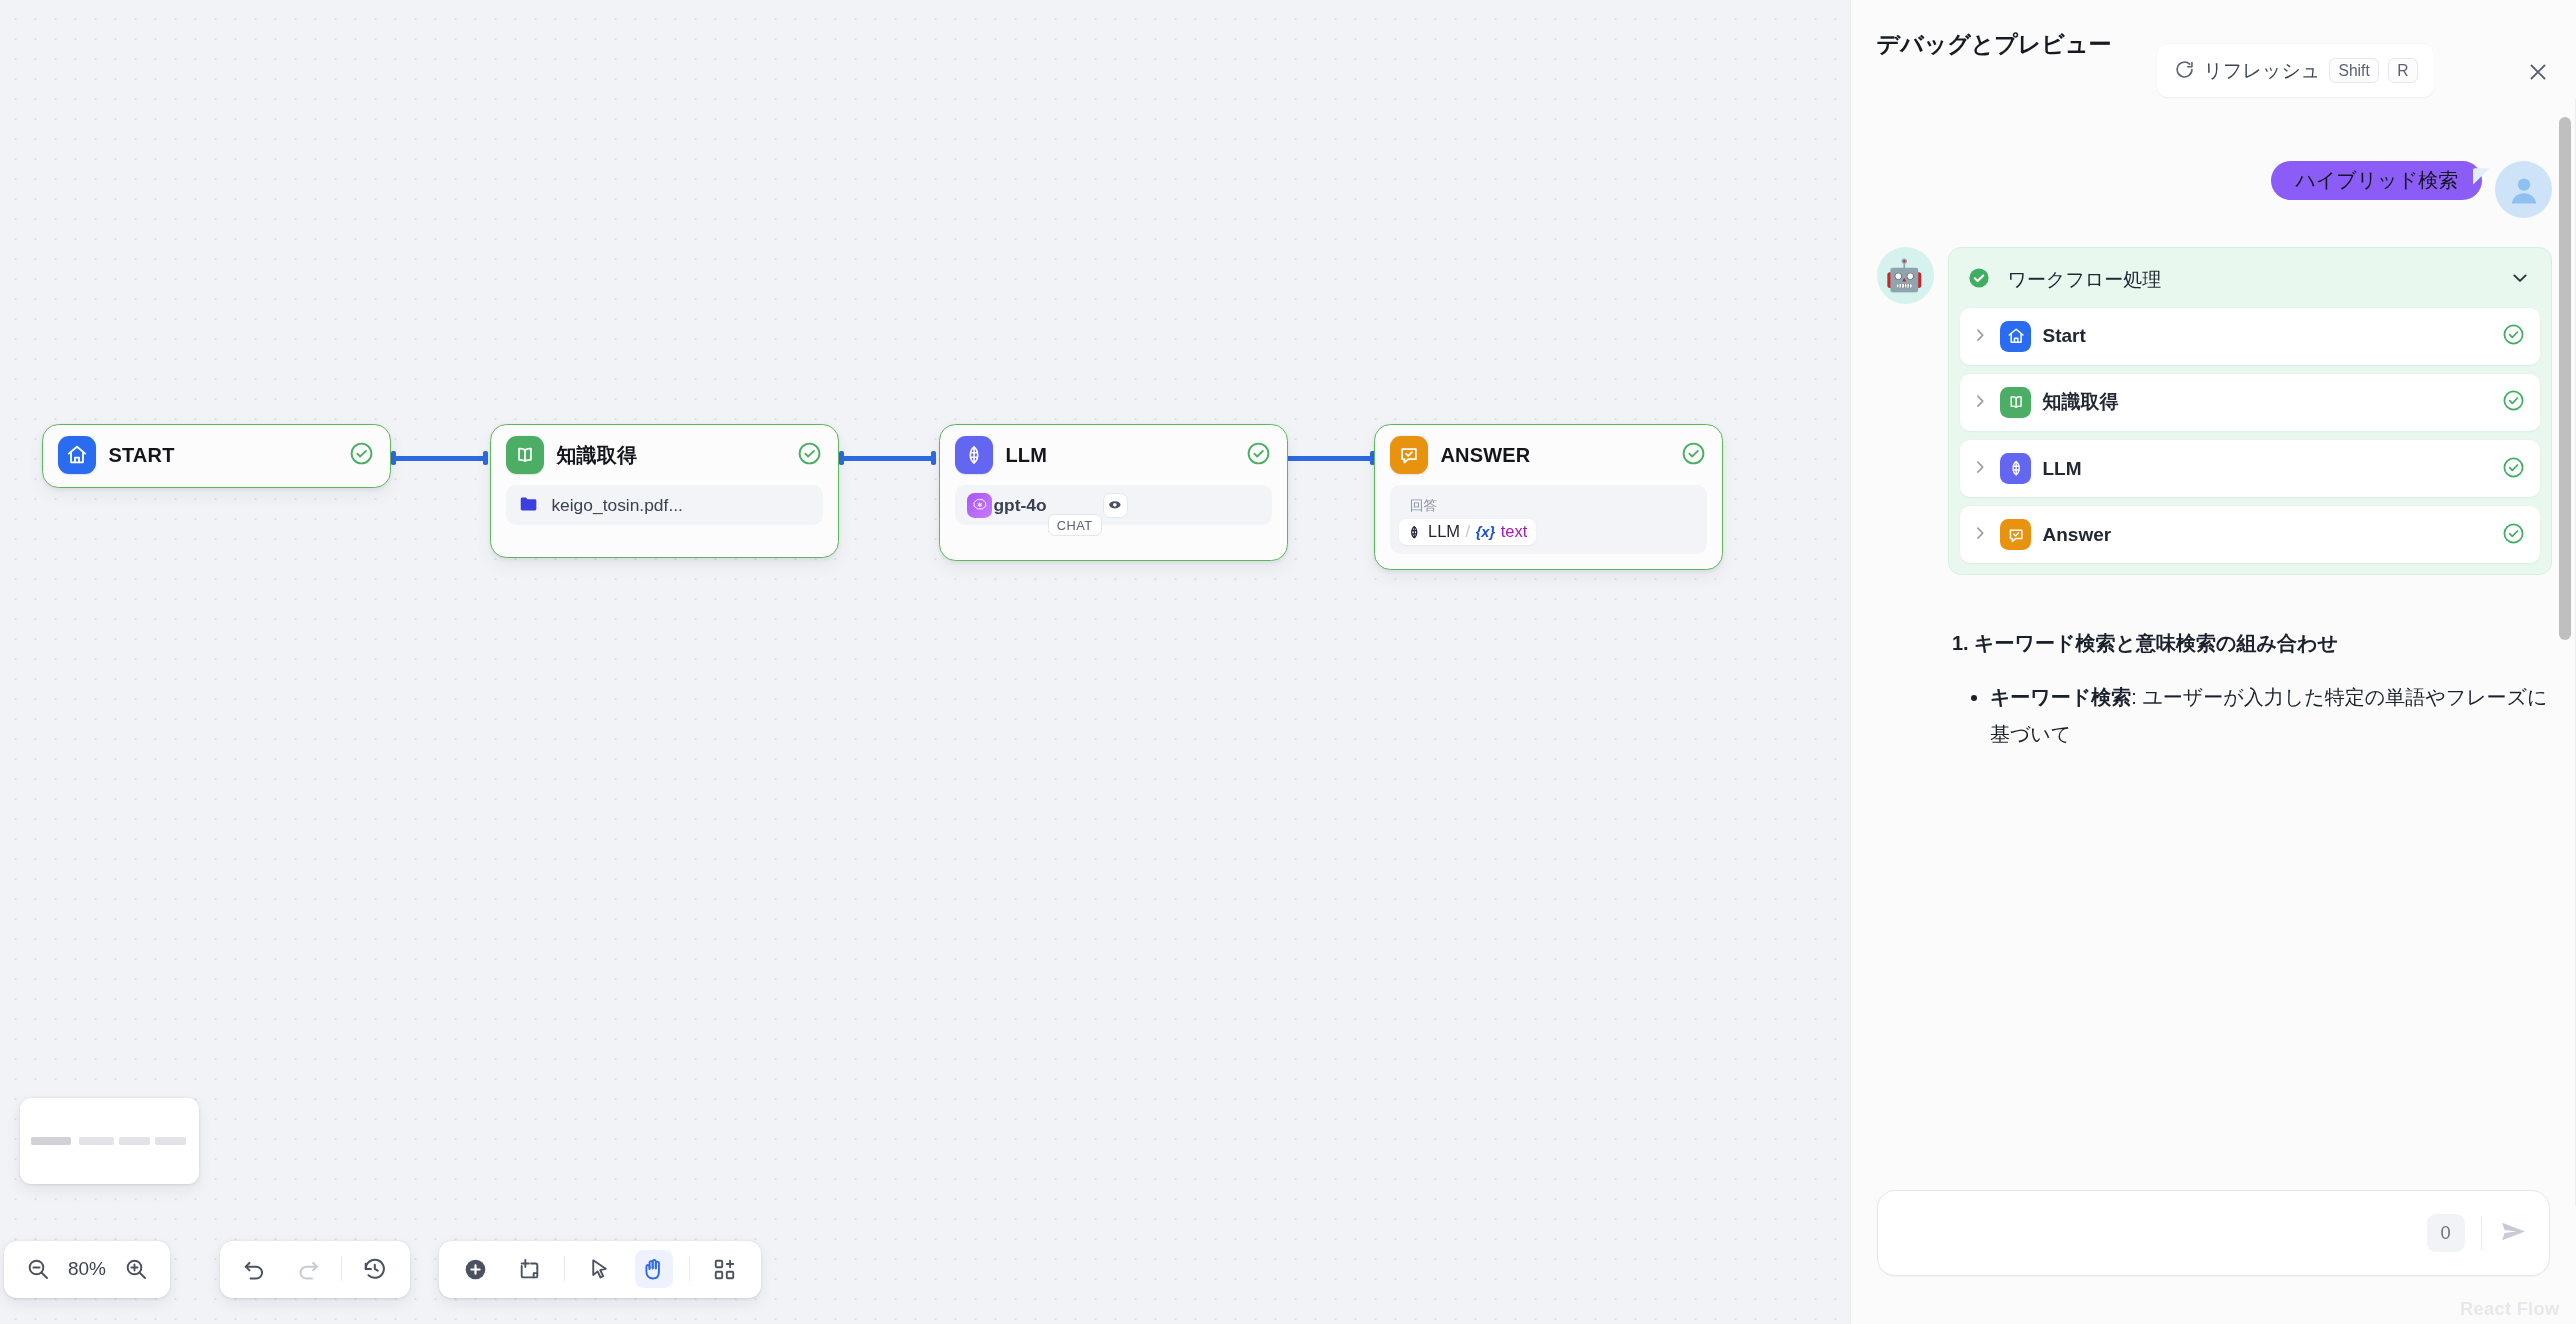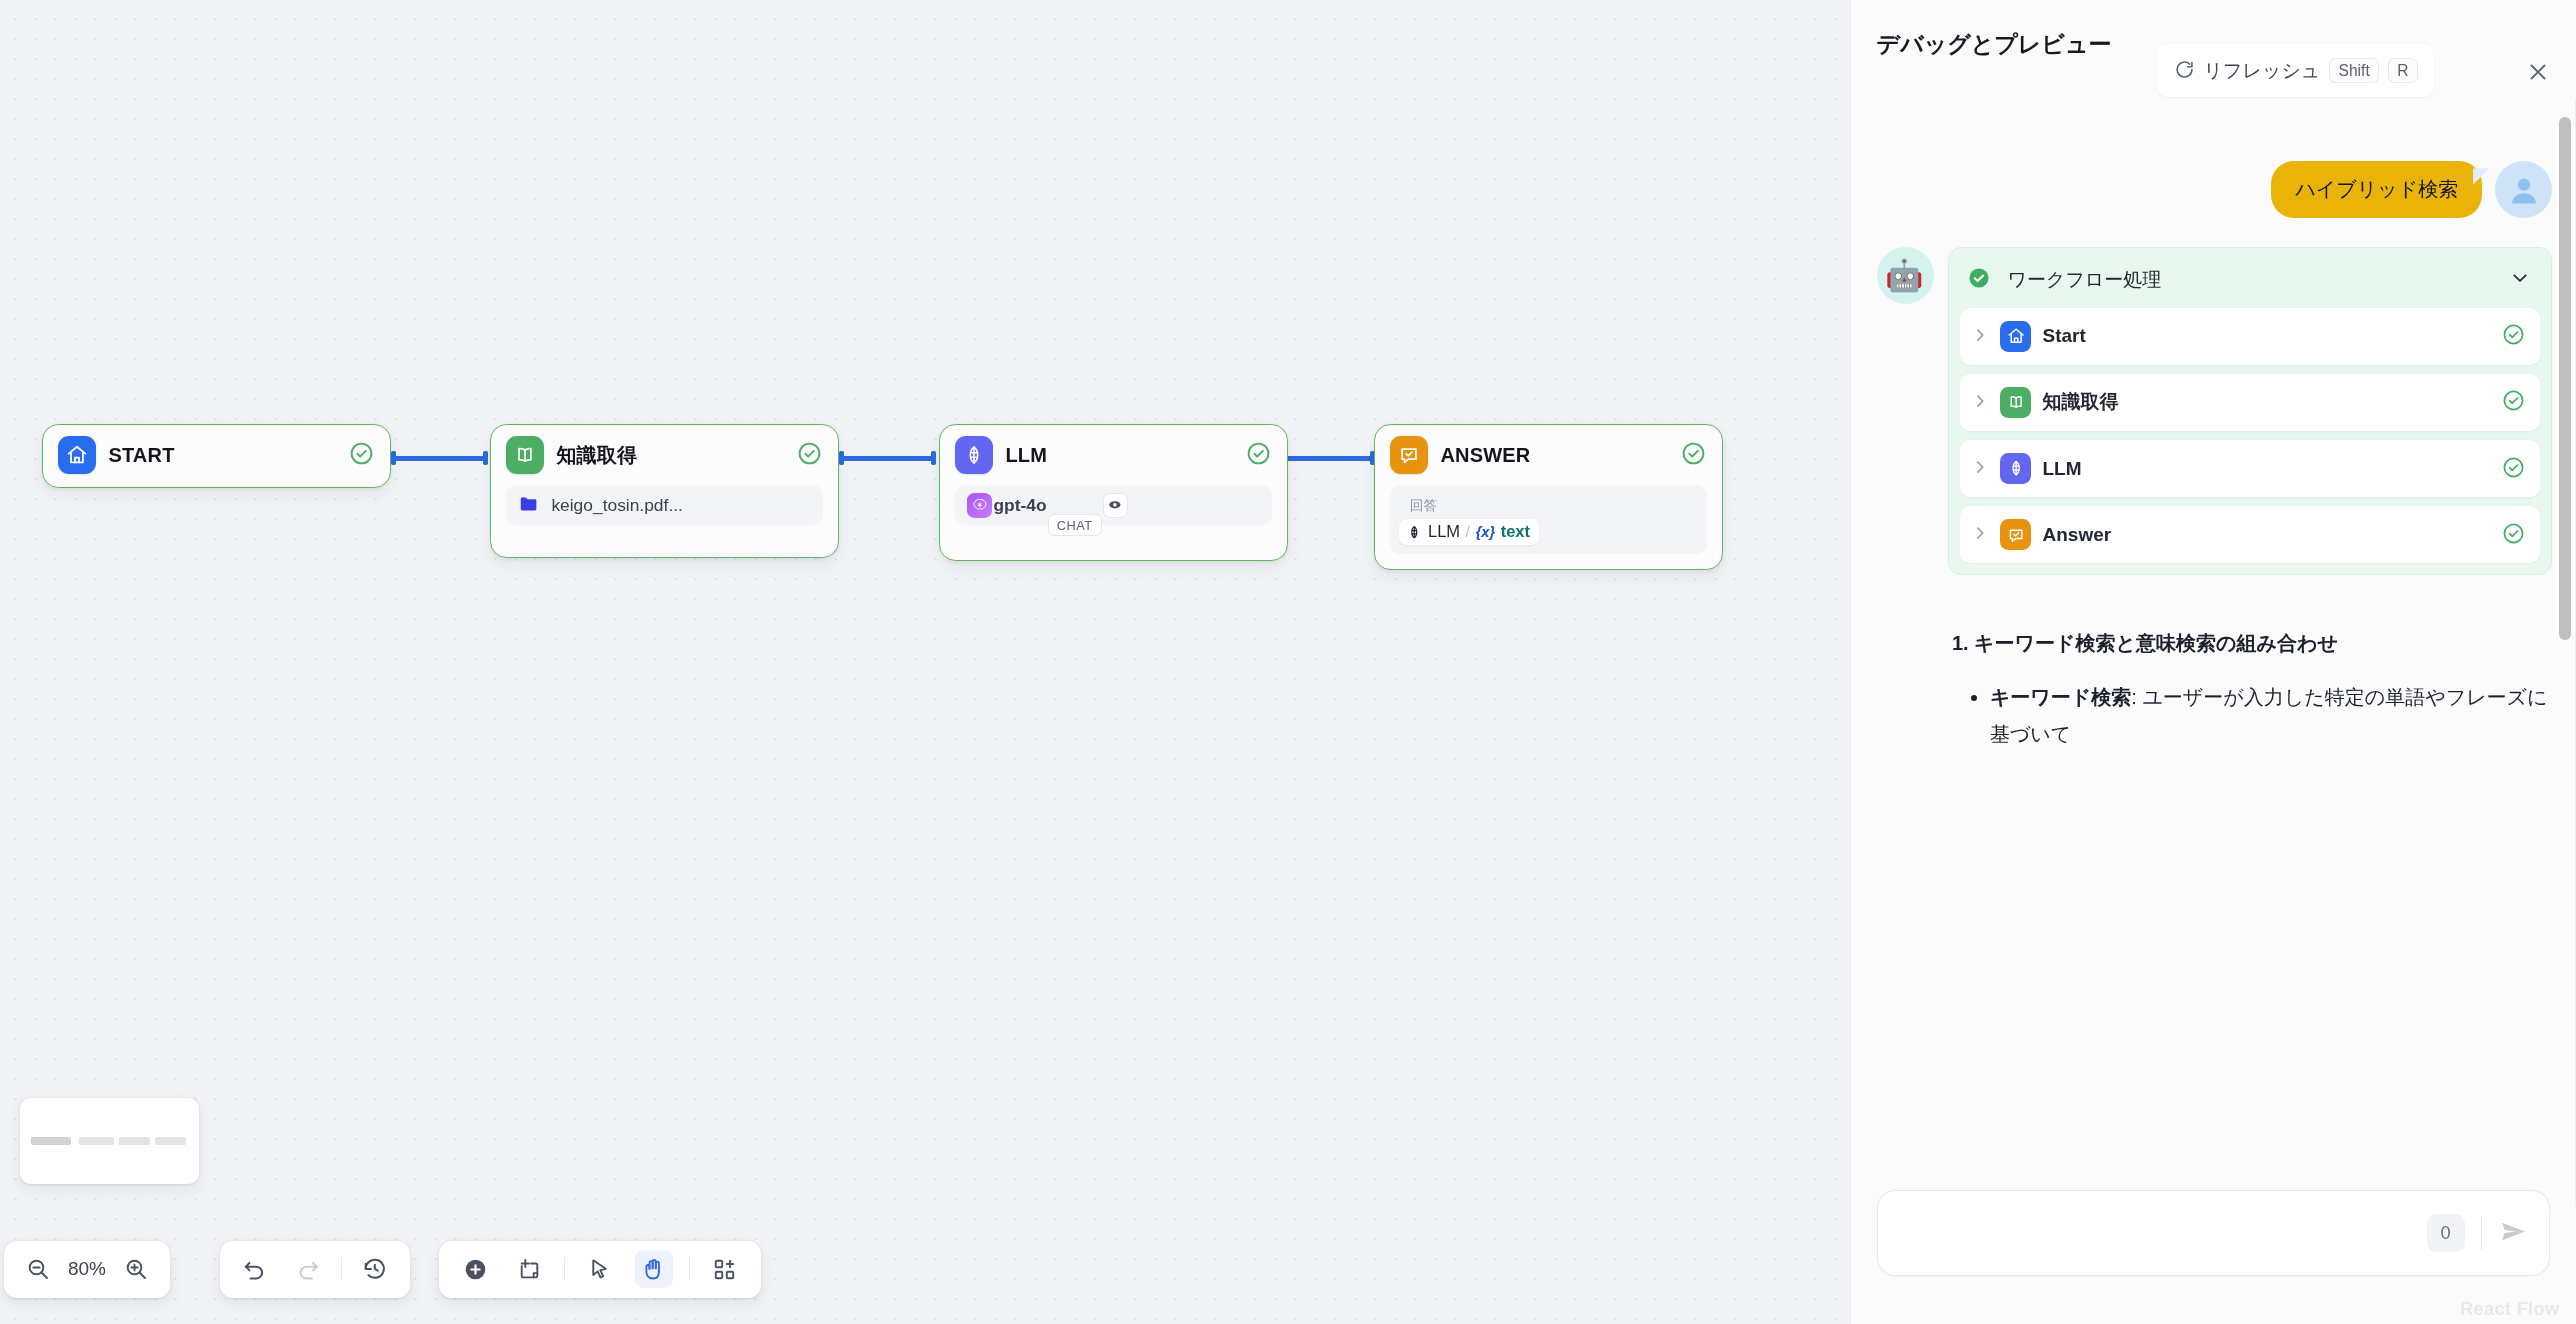--- a/index.html
+++ b/index.html
@@ -60,21 +60,21 @@
   .ans-box { background: #f2f4f7; border-radius: 10px; padding: 5.5px 9.1px 9.1px 9.1px; }
   .ans-var {
     display: inline-flex; align-items: center; gap: 5.5px;
     background: #ffffff; border-radius: 7.3px;
     padding: 3.7px 9.1px 3.7px 7.3px; font-size: 16.5px;
     box-shadow: 0 0.9px 1.8px rgba(16,24,40,.06);
   }
   .ans-var .vname { color: #1f2430; font-weight: 500; }
   .ans-var .vsep { color: #c3c8d2; }
   .ans-var .vbrace { color: #1d4ed8; font-style: italic; font-weight: 700; font-size: 14.6px;}
-  .ans-var .vtext { color: #0f766e; font-weight: 700; }
+  .ans-var .vtext { color: #a21caf; font-weight: 400; }
 
   .edge { position: absolute; height: 4.6px; background: #2d6ae0; border-radius: 1.8px; }
   .edge::before, .edge::after {
     content:""; position:absolute; top:-4.6px; width:4.6px; height:13.7px;
     background:#2d6ae0; border-radius:1.8px;
   }
   .edge::before { left:-0.9px; }
   .edge::after  { right:-0.9px; }
 
   .tagpill {
@@ -136,22 +136,22 @@
 
   
   #chat {
     position:absolute; left:0; top:126px; right:0; bottom:145px;
     overflow:hidden;
   }
   #chat-inner { position:absolute; left:0; top:0; width:100%; }
 
   .user-row { display:flex; justify-content:flex-end; align-items:flex-start; gap:12.8px; padding:35px 24px 0 0; }
   .user-bubble {
-    background:#eab308; color:#12161f; font-size:20px;
-    border-radius:23px; padding:15px 24px; position:relative;
+    background:#8b5cf6; color:#12161f; font-size:20px;
+    border-radius:23px; padding:6px 24px; position:relative;
   }
   .user-bubble::after{
     content:""; position:absolute; right:-7.3px; top:7.3px;
     width:16.5px;height:16.5px;background:#e3edfb;
     clip-path: polygon(0 0, 100% 0, 0 100%);
     border-radius:1.8px;
   }
   .avatar { width:57px;height:57px;border-radius:50%;background:#cfe3f8; display:flex;align-items:center;justify-content:center; flex:0 0 auto;}
 
   .bot-row { display:flex; align-items:flex-start; gap:14.6px; padding:29px 24px 0 25.6px; }

